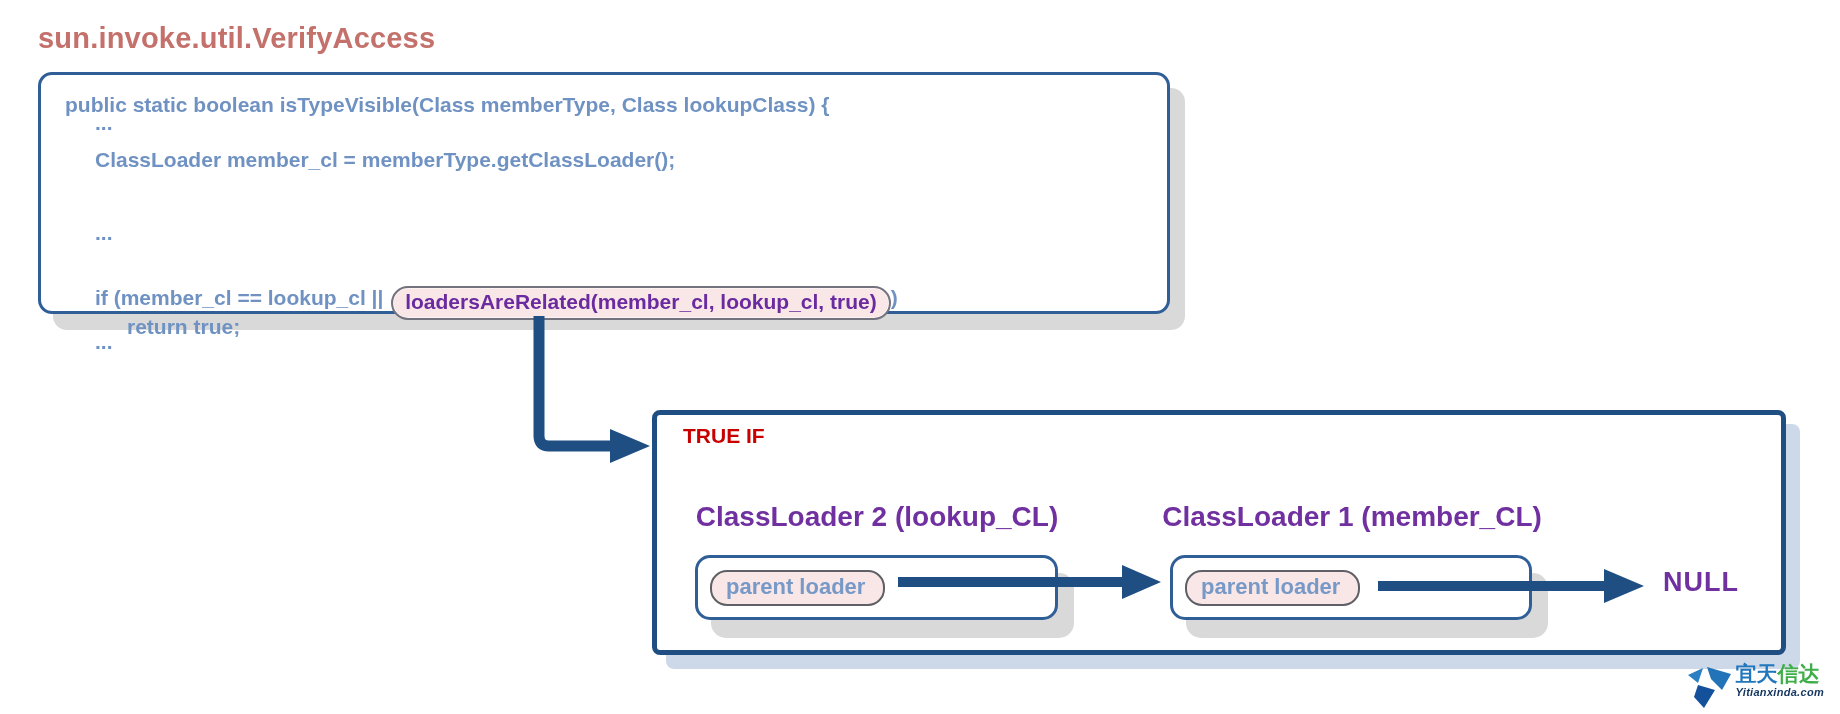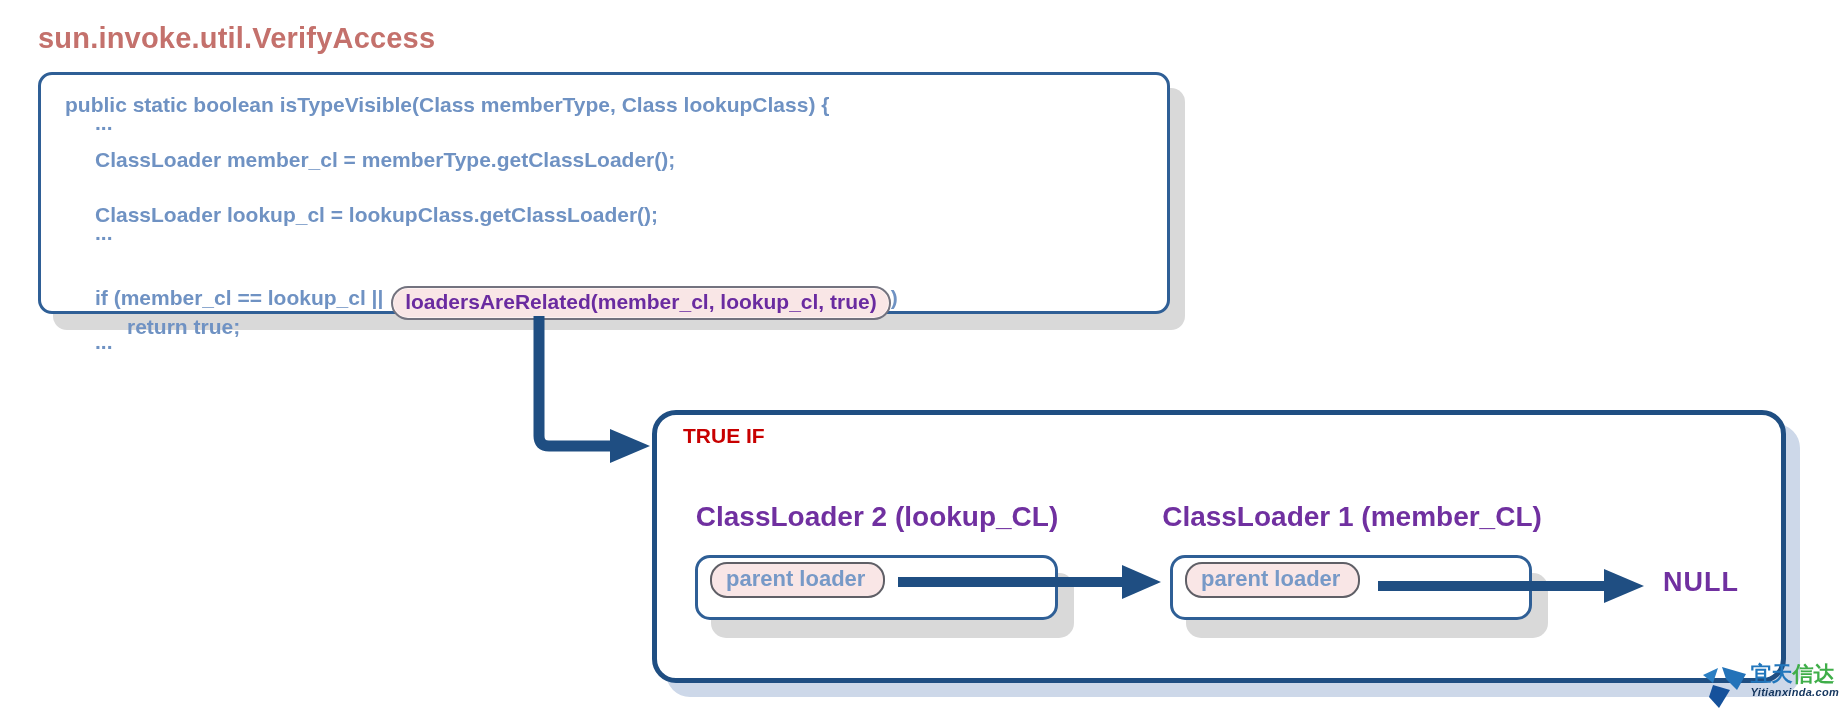--- a/index.html
+++ b/index.html
@@ -49,24 +49,24 @@
     padding: 2px 12px 4px 12px;
     color: #6a2ba0;
     box-shadow: 0 0 0 1px #fdf2f2 inset;
     margin-left: 2px;
     vertical-align: -4px;
   }
 
   
   .result-box {
     position: absolute; left: 652px; top: 410px;
-    width: 1134px; height: 273px;
+    width: 1134px; height: 245px;
     background: #ffffff;
     border: 5px solid #1f4e82;
-    border-radius: 24px;
+    border-radius: 8px;
     box-shadow: 14px 14px 0 #cdd8e9;
   }
   .result-heading {
     position: absolute; left: 26px; top: 9px;
     font-size: 21px; font-weight: bold; color: #c80000;
   }
   .result-bullet {
     position: absolute; left: 34px; top: 34px;
     font-size: 21px; font-weight: bold; color: #c80000;
   }
@@ -84,21 +84,21 @@
     position: absolute; top: 140px; height: 65px;
     background: #ffffff;
     border: 3px solid #2f5f96;
     border-radius: 15px;
     box-shadow: 16px 18px 0 #d9d9d9;
   }
   .loader-box.lb-left  { left: 38px;  width: 363px; }
   .loader-box.lb-right { left: 513px; width: 362px; }
 
   .parent-pill {
-    position: absolute; left: 12px; top: 4px;
+    position: absolute; left: 12px; top: 12px;
     background: #f9e6e6;
     border: 2px solid #5f5f66;
     border-radius: 17px;
     padding: 2px 18px 4px 14px;
     font-size: 22px; font-weight: bold; color: #7799c7;
     white-space: nowrap;
   }
 
   .null-label {
     position: absolute; left: 1006px; top: 152px;
@@ -109,42 +109,41 @@
   
   .arrow-layer {
     position: absolute; left: 0; top: 0;
     width: 1840px; height: 714px;
     pointer-events: none;
     z-index: 10;
   }
 
   
   .watermark {
-    position: absolute; right: 1px; bottom: 4px;
+    position: absolute; right: 16px; bottom: 4px;
     display: flex; align-items: flex-start;
     z-index: 11;
     text-align: center;
   }
   .wm-icon { margin-top: 4px; margin-right: 4px; }
   .wm-text { display: flex; flex-direction: column; align-items: flex-start; }
   .wm-zh { font-size: 21px; font-weight: bold; line-height: 24px; white-space: nowrap; }
   .wm-zh .zh-blue  { color: #2176bc; }
   .wm-zh .zh-green { color: #3fae49; }
   .wm-domain { font-size: 11px; font-weight: bold; color: #13355e; letter-spacing: 0.3px; font-style: italic; }
 </style>
 </head>
 <body>
 
 <div class="slide-title">sun.invoke.util.VerifyAccess</div>
 
 <div class="code-box">
   <div class="code-line cl-sig">public static boolean isTypeVisible(Class memberType, Class lookupClass) {</div>
   <div class="code-line cl-ell1">...</div>
   <div class="code-line cl-member">ClassLoader member_cl = memberType.getClassLoader();</div>
-  <div class="code-line cl-lookup">ClassLoader lookup_cl = lookupClass.getClassLoader();</div>
   <div class="code-line cl-ell2">...</div>
   <div class="code-line cl-if"><span>if (member_cl == lookup_cl || </span><span class="highlight-pill">loadersAreRelated(member_cl, lookup_cl, true)</span><span>)</span></div>
   <div class="code-line cl-return">return true;</div>
   <div class="code-line cl-ell3">...</div>
 </div>
 
 <div class="result-box">
   <div class="result-heading">TRUE IF</div>
 
   <div class="loader-title lt-left">ClassLoader 2 (lookup_CL)</div>

